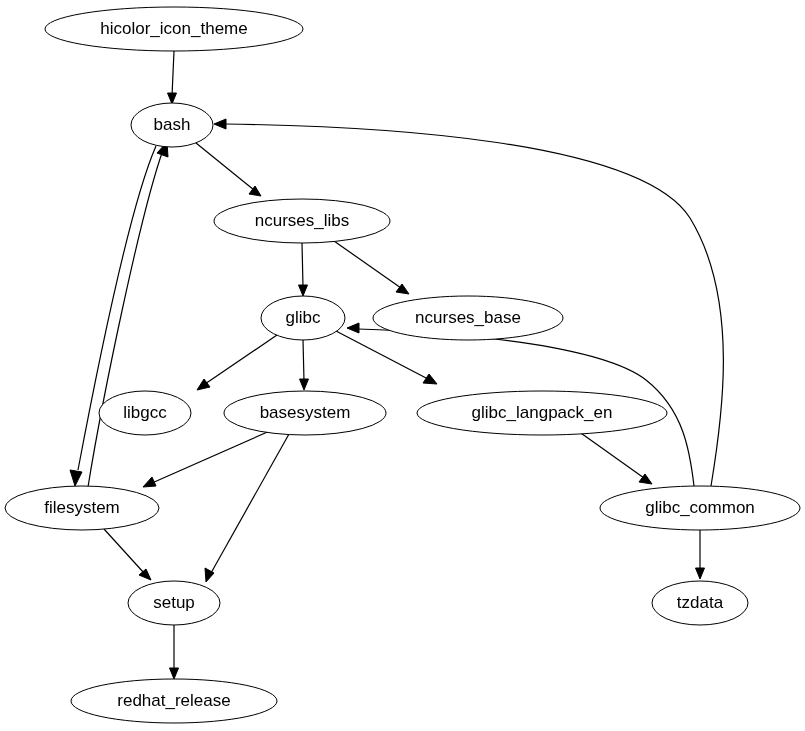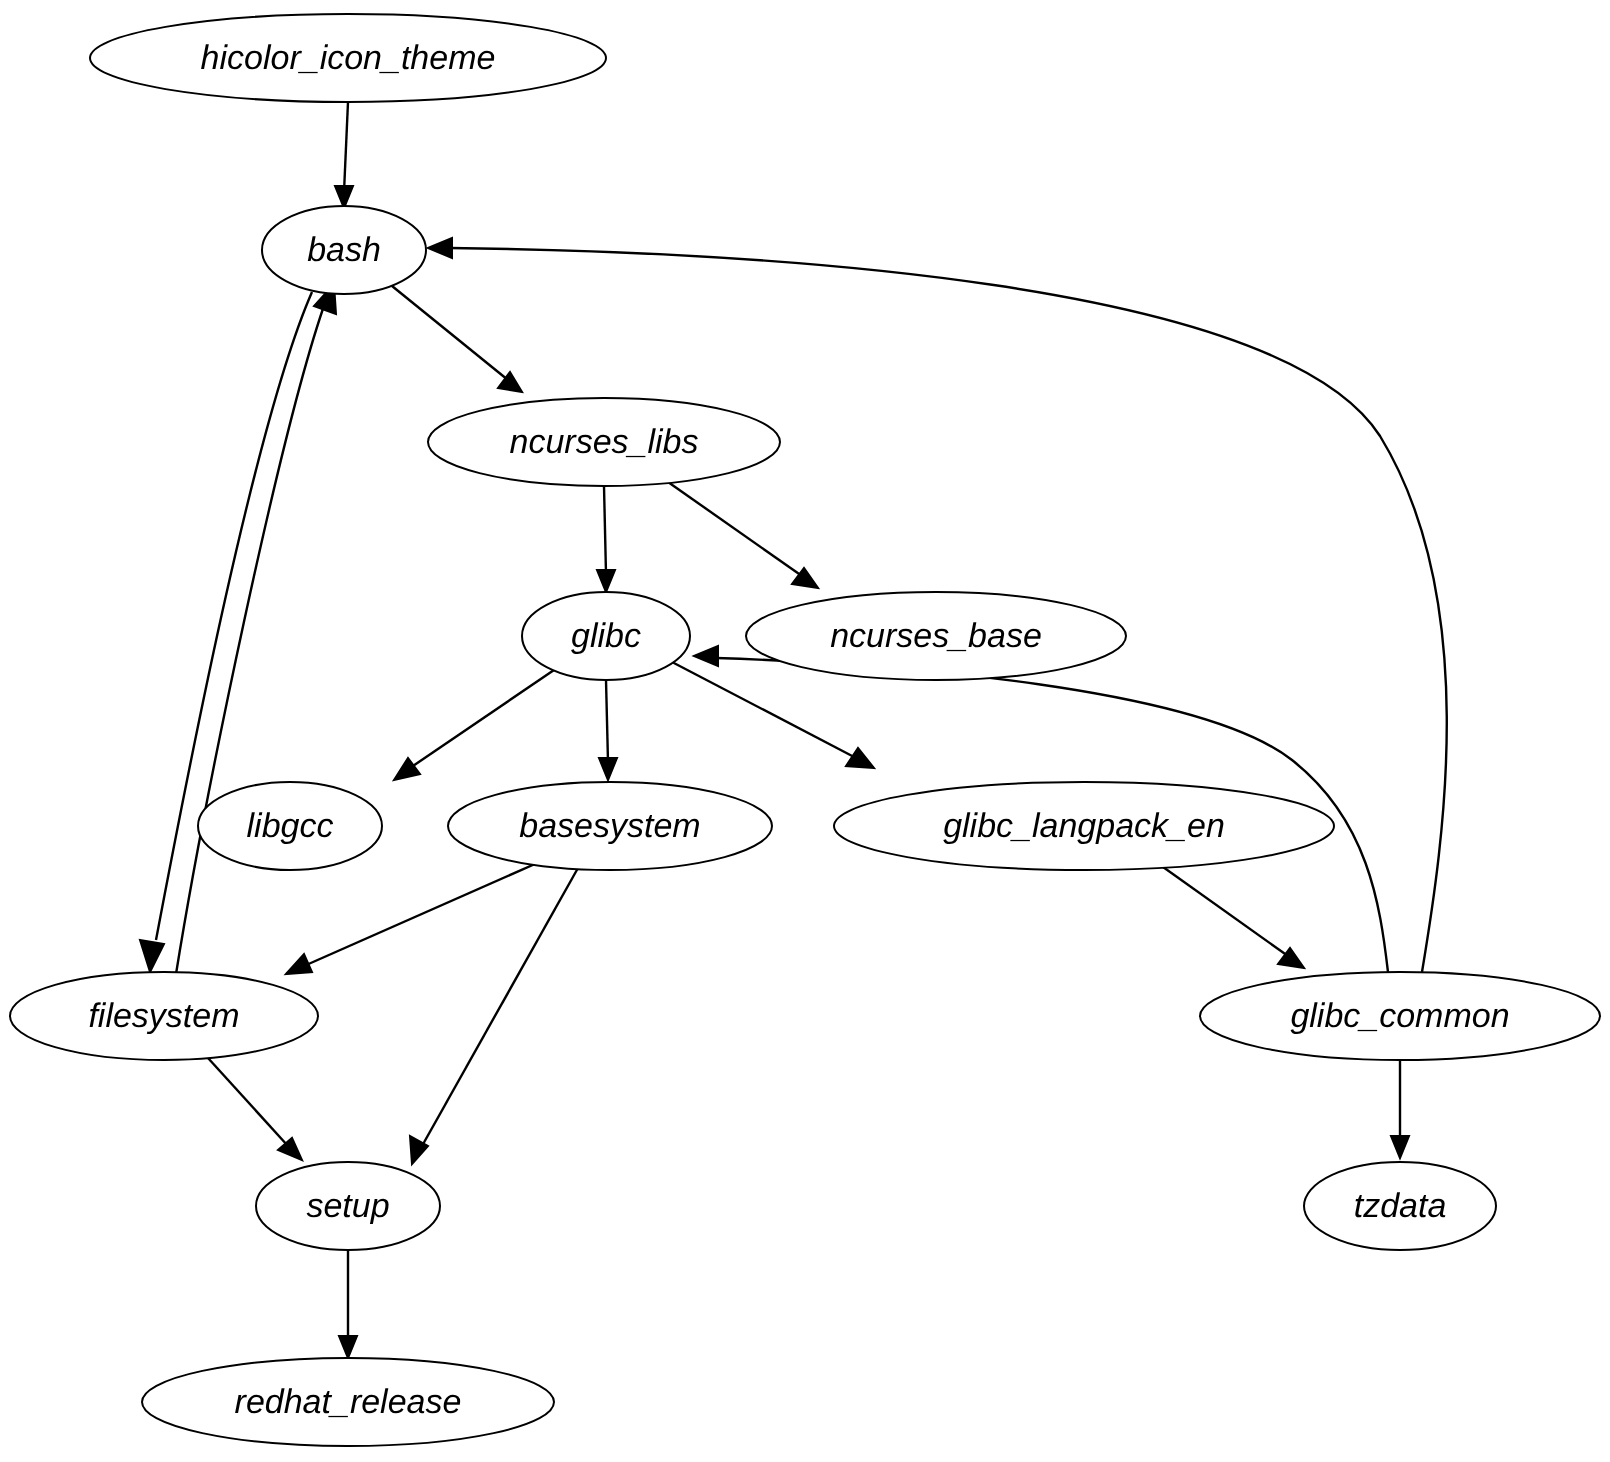--- a/index.html
+++ b/index.html
@@ -7,21 +7,20 @@
     padding: 0;
     background: #ffffff;
   }
   #graph-root {
     position: relative;
     width: 805px;
     height: 731px;
     background: #ffffff;
     font-family: "Liberation Sans", sans-serif;
     overflow: hidden;
-    font-style: italic;
   }
   svg#graph-canvas {
     display: block;
     width: 805px;
     height: 731px;
   }
   .node-ellipse {
     fill: #ffffff;
     stroke: #000000;
     stroke-width: 1;

